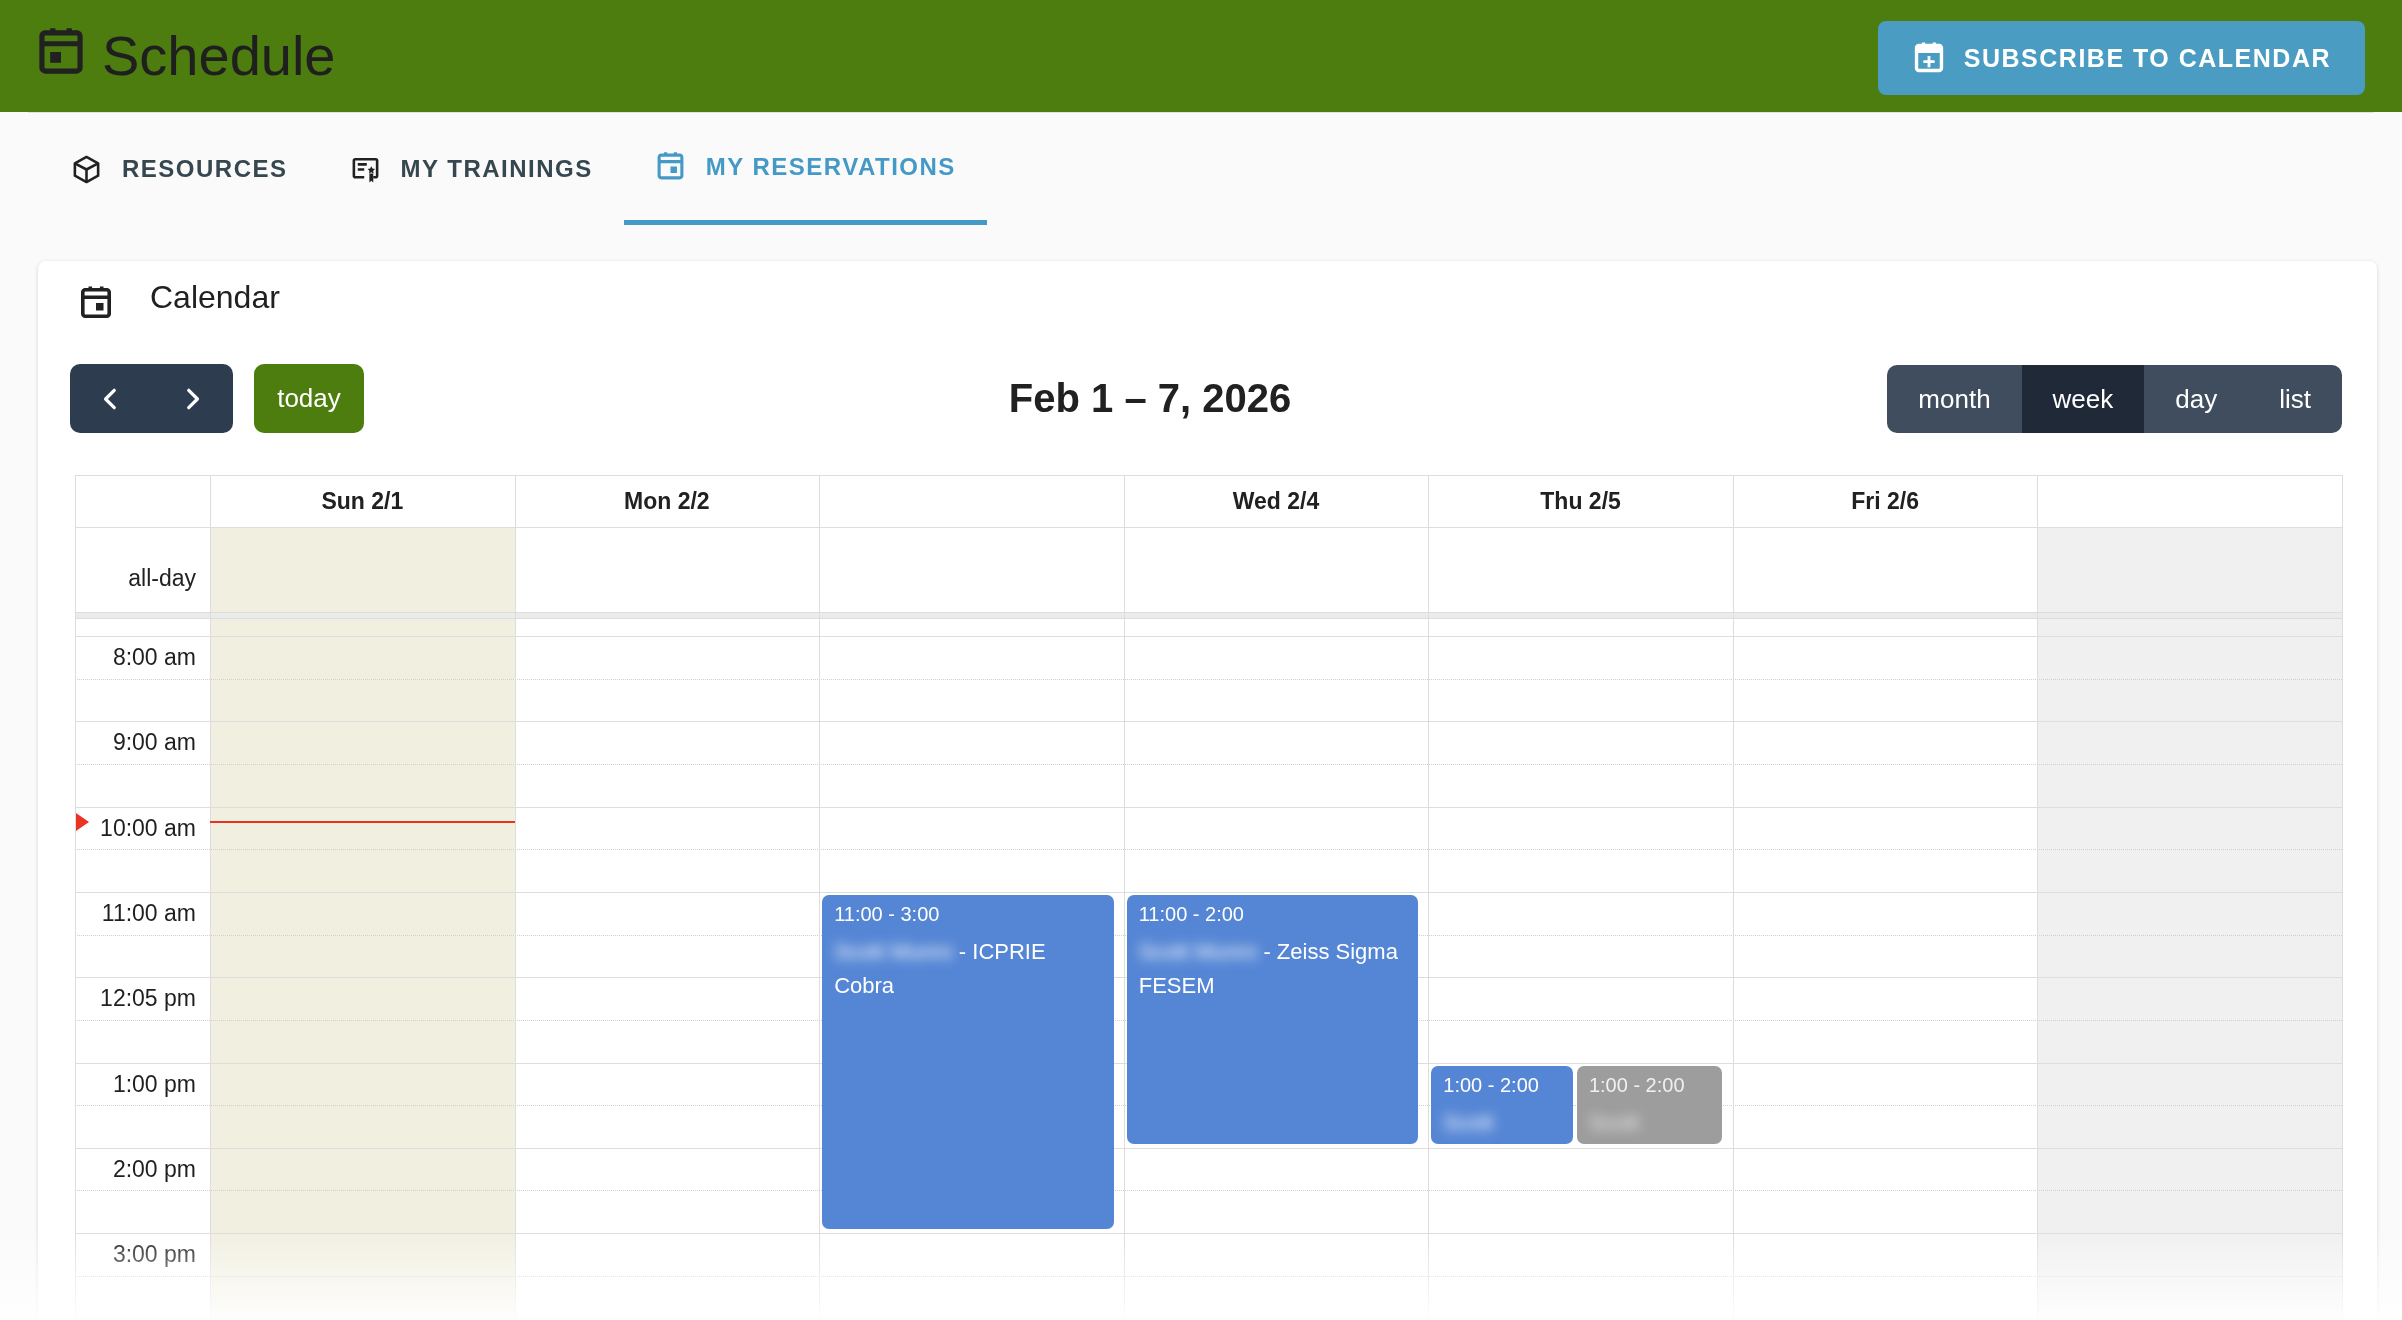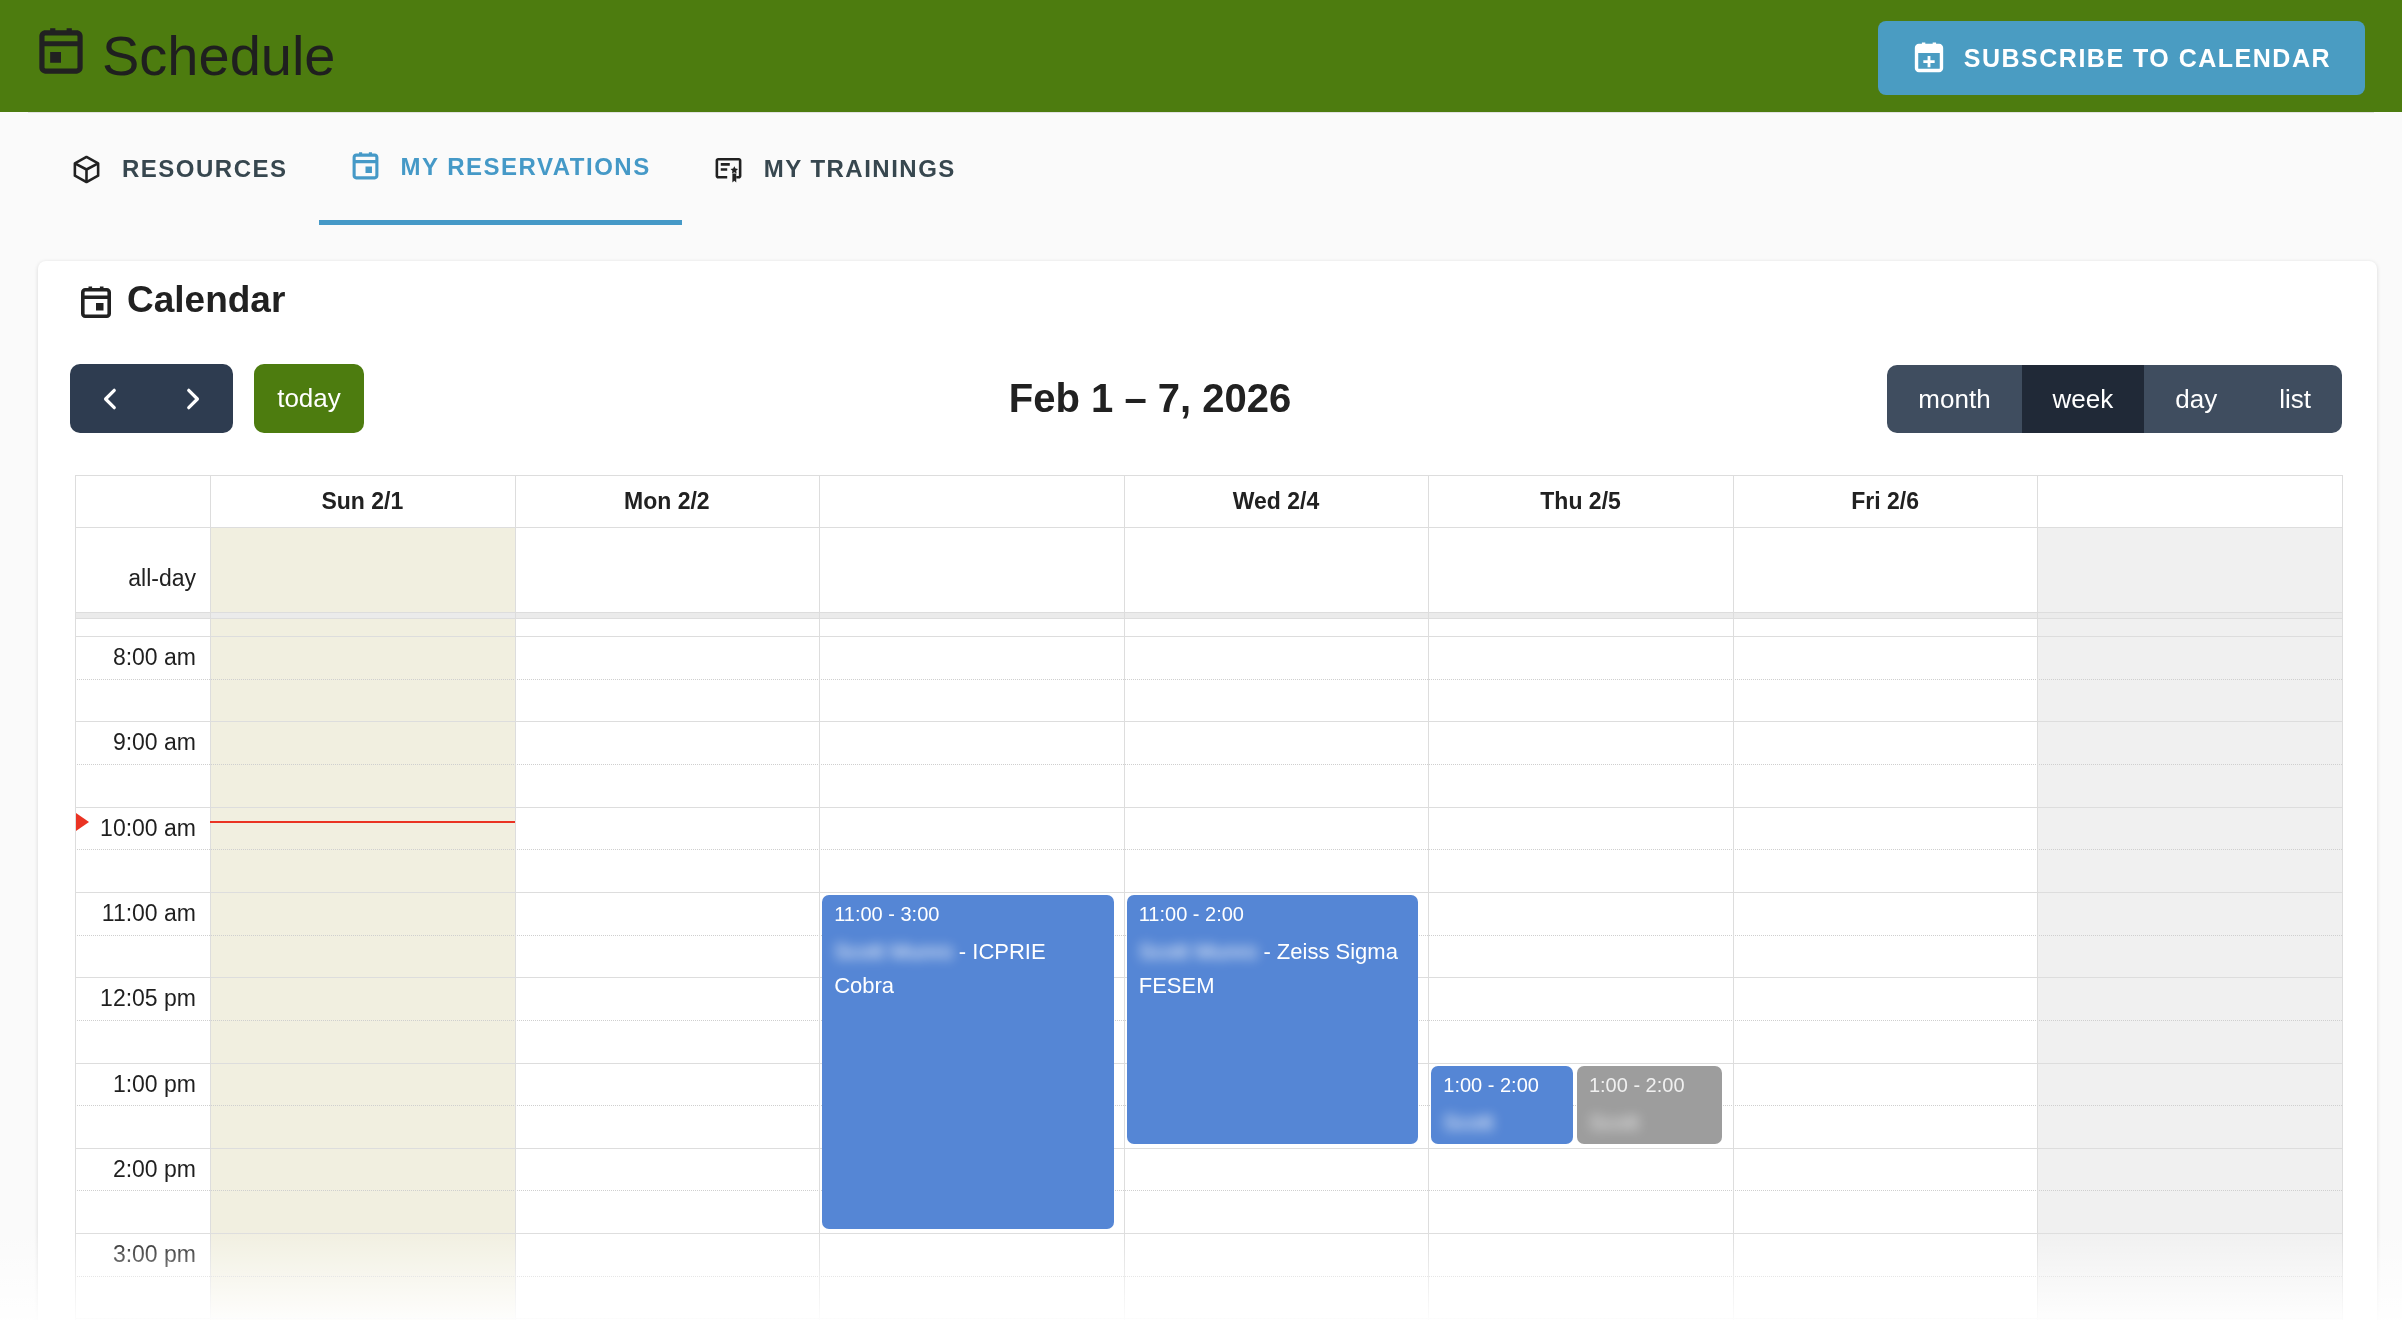--- a/index.html
+++ b/index.html
@@ -21,21 +21,21 @@
   .tabs { position:absolute; left:40px; top:113px; height:112px; display:flex; }
   .tab { display:flex; align-items:center; gap:20px; padding:0 31px; height:112px;
     font-size:24px; font-weight:600; letter-spacing:1.5px; color:#37474f; cursor:pointer; }
   .tab.active { color:#4599c7; border-bottom:5px solid #4599c7; }
   .tab .ticon { width:31px; height:31px; display:block; }
 
   
   .card { position:absolute; left:38px; top:261px; width:2339px; height:1140px;
     background:#fff; border-radius:8px; box-shadow:0 1px 4px rgba(0,0,0,.14); }
   .card-head-icon { position:absolute; left:40px; top:23px; width:36px; height:38px; }
-  .card-heading { position:absolute; left:89px; top:18px; font-size:37px; font-weight:700; color:#212121; }
+  .card-heading { position:absolute; left:112px; top:18px; font-size:32px; font-weight:400; color:#212121; }
 
   
   .navgroup { position:absolute; left:32px; top:103px; width:163px; height:69px;
     background:#2e3c50; border-radius:10px; display:flex; }
   .navbtn { flex:1; border:none; background:transparent; display:flex; align-items:center;
     justify-content:center; cursor:pointer; }
   .navbtn svg { width:26px; height:26px; }
   .today-btn { position:absolute; left:216px; top:103px; width:110px; height:69px;
     background:#4d7c0f; border:none; border-radius:10px; color:#fff; font-size:26px; cursor:pointer;
     font-family:"Liberation Sans", sans-serif; }
@@ -106,33 +106,33 @@
   <div class="topbar-divider"></div>
 
   <nav class="tabs">
     <div class="tab">
       <svg class="ticon icon-dark" viewBox="0 0 24 24" fill="none" stroke="currentColor" stroke-width="2" stroke-linejoin="round">
         <path d="M12 2.3 21 7.2 V16.8 L12 21.7 L3 16.8 V7.2 Z"></path>
         <path d="M3 7.2 L12 12 L21 7.2 M12 12 V21.7"></path>
       </svg>
       <span>RESOURCES</span>
     </div>
-    <div class="tab active">
-      <svg class="ticon icon-teal" viewBox="0 0 24 24">
-        <path fill="currentColor" d="M17 2h2.2c1.5 0 2.8 1.2 2.8 2.8v14.4c0 1.6-1.3 2.8-2.8 2.8H4.8C3.3 22 2 20.8 2 19.2V4.8C2 3.2 3.3 2 4.8 2H7V1h2.4v1h5.2V1H17v1zM4.4 9.4v9.8c0 .2.2.4.4.4h14.4c.2 0 .4-.2.4-.4V9.4H4.4zm0-2.4h15.2V4.8c0-.2-.2-.4-.4-.4H4.8c-.2 0-.4.2-.4.4V7zM12 12h5v5h-5v-5z"></path>
-      </svg>
-      <span>MY RESERVATIONS</span>
-    </div>
     <div class="tab">
       <svg class="ticon icon-dark" viewBox="0 0 24 24">
         <path fill="currentColor" d="M20 3c1.1 0 2 .9 2 2v12c0 1.1-.9 2-2 2h-2v-2h2V5H4v12h7v2H4c-1.1 0-2-.9-2-2V5c0-1.1.9-2 2-2h16zM6 7h7v2H6V7zm0 4h5v2H6v-2z"></path>
         <path fill="currentColor" d="M16.5 9.5l.9 1.8 2 .3-1.45 1.4.35 2-1.8-.95-1.8.95.35-2-1.45-1.4 2-.3.9-1.8z"></path>
         <path fill="currentColor" d="M15 15h3v7l-1.5-1.2L15 22v-7z"></path>
       </svg>
       <span>MY TRAININGS</span>
+    </div>
+    <div class="tab active">
+      <svg class="ticon icon-teal" viewBox="0 0 24 24">
+        <path fill="currentColor" d="M17 2h2.2c1.5 0 2.8 1.2 2.8 2.8v14.4c0 1.6-1.3 2.8-2.8 2.8H4.8C3.3 22 2 20.8 2 19.2V4.8C2 3.2 3.3 2 4.8 2H7V1h2.4v1h5.2V1H17v1zM4.4 9.4v9.8c0 .2.2.4.4.4h14.4c.2 0 .4-.2.4-.4V9.4H4.4zm0-2.4h15.2V4.8c0-.2-.2-.4-.4-.4H4.8c-.2 0-.4.2-.4.4V7zM12 12h5v5h-5v-5z"></path>
+      </svg>
+      <span>MY RESERVATIONS</span>
     </div>
   </nav>
 
   <section class="card">
     <svg class="card-head-icon icon-dark" viewBox="0 0 24 24">
       <path fill="currentColor" d="M17 2h2.2c1.5 0 2.8 1.2 2.8 2.8v14.4c0 1.6-1.3 2.8-2.8 2.8H4.8C3.3 22 2 20.8 2 19.2V4.8C2 3.2 3.3 2 4.8 2H7V1h2.4v1h5.2V1H17v1zM4.4 9.4v9.8c0 .2.2.4.4.4h14.4c.2 0 .4-.2.4-.4V9.4H4.4zm0-2.4h15.2V4.8c0-.2-.2-.4-.4-.4H4.8c-.2 0-.4.2-.4.4V7zM12 12h5v5h-5v-5z"></path>
     </svg>
     <h2 class="card-heading">Calendar</h2>
 
     <div class="navgroup">

